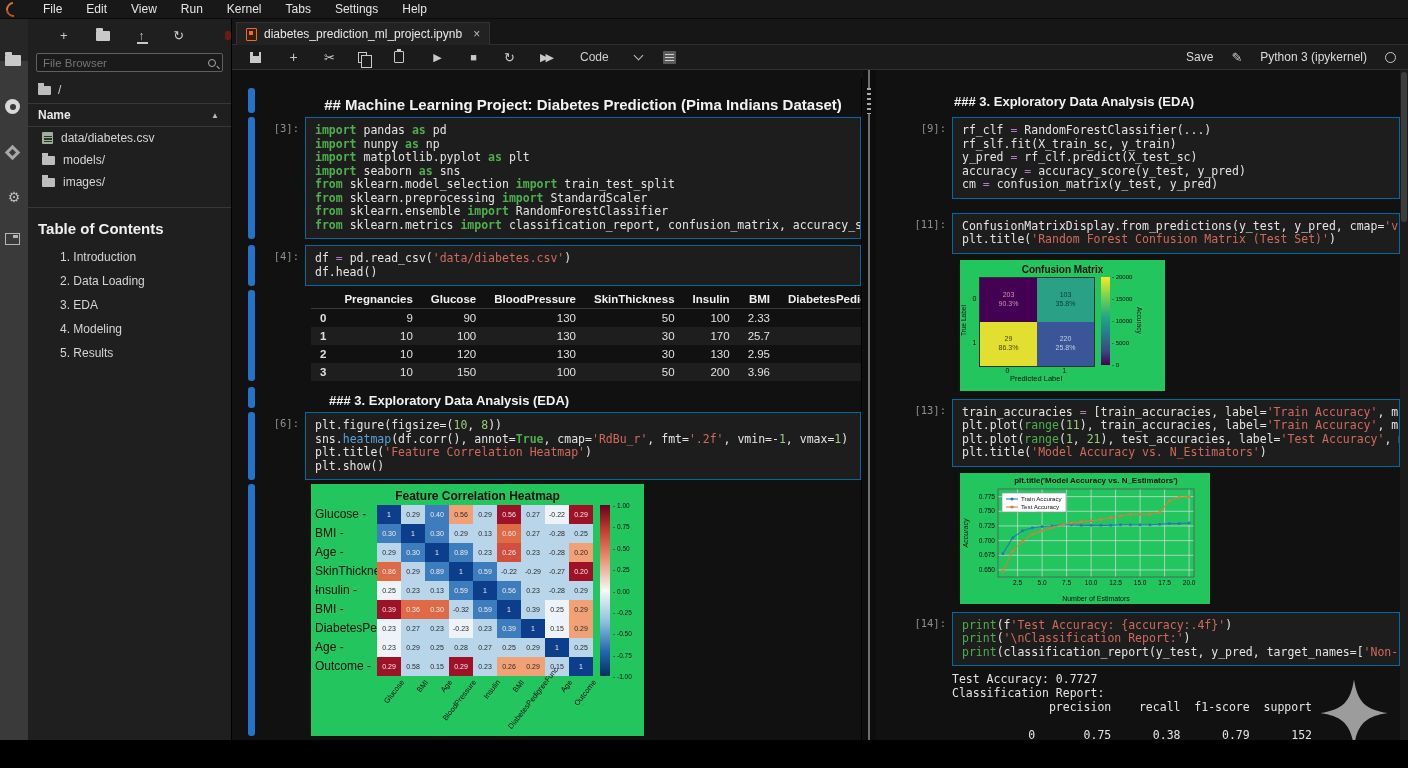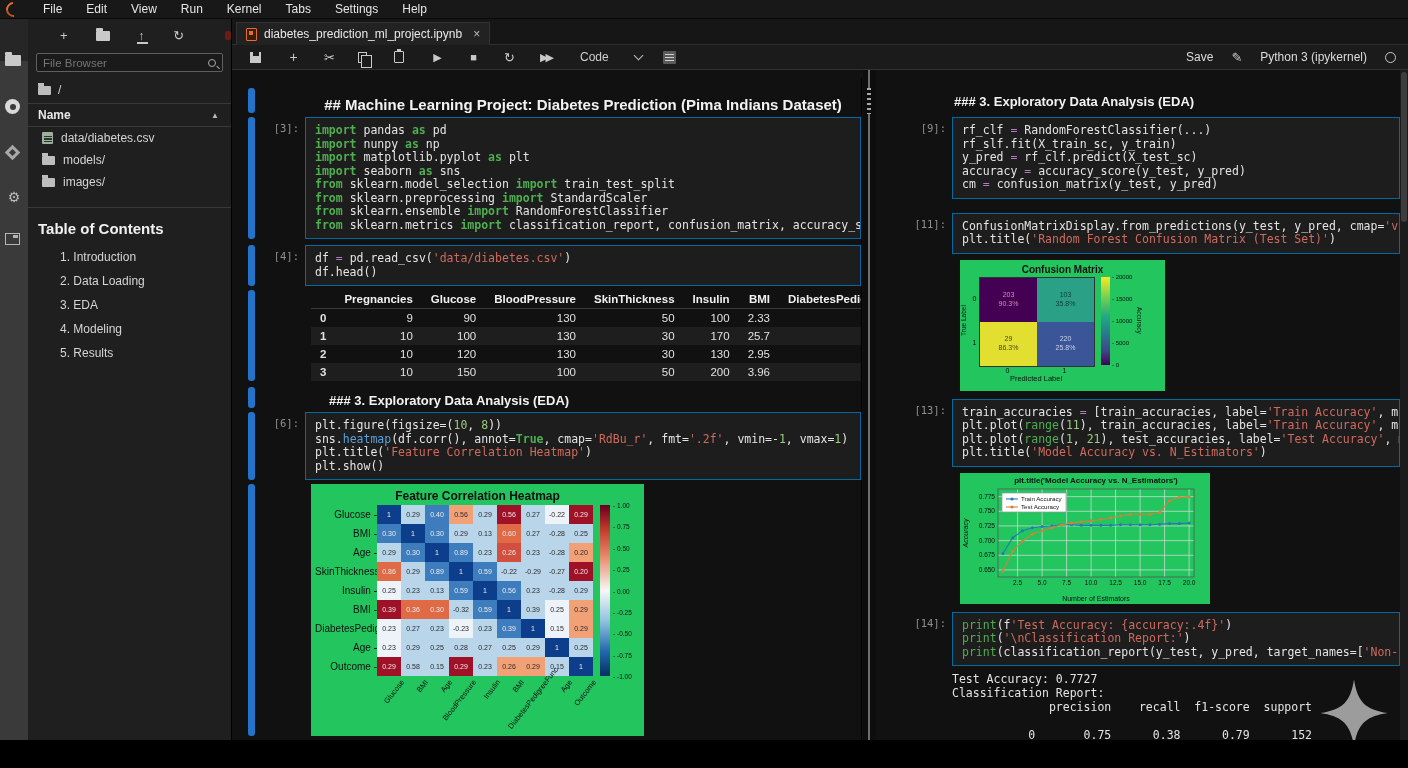--- a/index.html
+++ b/index.html
@@ -117,21 +117,21 @@
   .dftable td:first-child { text-align:left; font-weight:bold; }
   .dftable tr.alt { background:#1e1e1e; }
   .tablewrap { overflow:hidden; }
   
   .figure { background:#22c55e; color:#111; overflow:hidden; }
   .fig-title { text-align:center; font-weight:bold; color:#111; }
   
   .hm-fig { width:333px; height:252px; padding:5px 4px 0 4px; margin-left:6px;}
   .hm-grid-area { display:flex; margin-top:2px; }
   .hm-ylabels { width:62px; flex:none; }
-  .hm-ylabel { height:19px; font-size:10px; text-align:right; line-height:19px; color:#111;}
+  .hm-ylabel { height:19px; font-size:12px; text-align:left; line-height:19px; color:#111;}
   .hm-grid { display:grid; grid-template-columns:repeat(9,24px); grid-auto-rows:19px; }
   .hm-cell { font-size:7px; display:flex; align-items:center; justify-content:center; }
   .hm-cbar { width:10px; height:171px; margin-left:7px;
      background:linear-gradient(to bottom,#67001f,#c0392b 14%,#e8896a 30%,#f7f7f7 50%,#8fc2de 68%,#2166ac 86%,#053061); }
   .hm-cbar-ticks { position:relative; width:28px; height:171px; font-size:6.5px; color:#111; }
   .hm-cbar-ticks div { position:absolute; left:3px; }
   .hm-xlabels { position:relative; height:52px; margin-left:62px; }
   .hm-xlabel { position:absolute; top:2px; width:60px; font-size:7.5px; color:#111; text-align:right;
      transform:rotate(-52deg); transform-origin:top right; }
   

